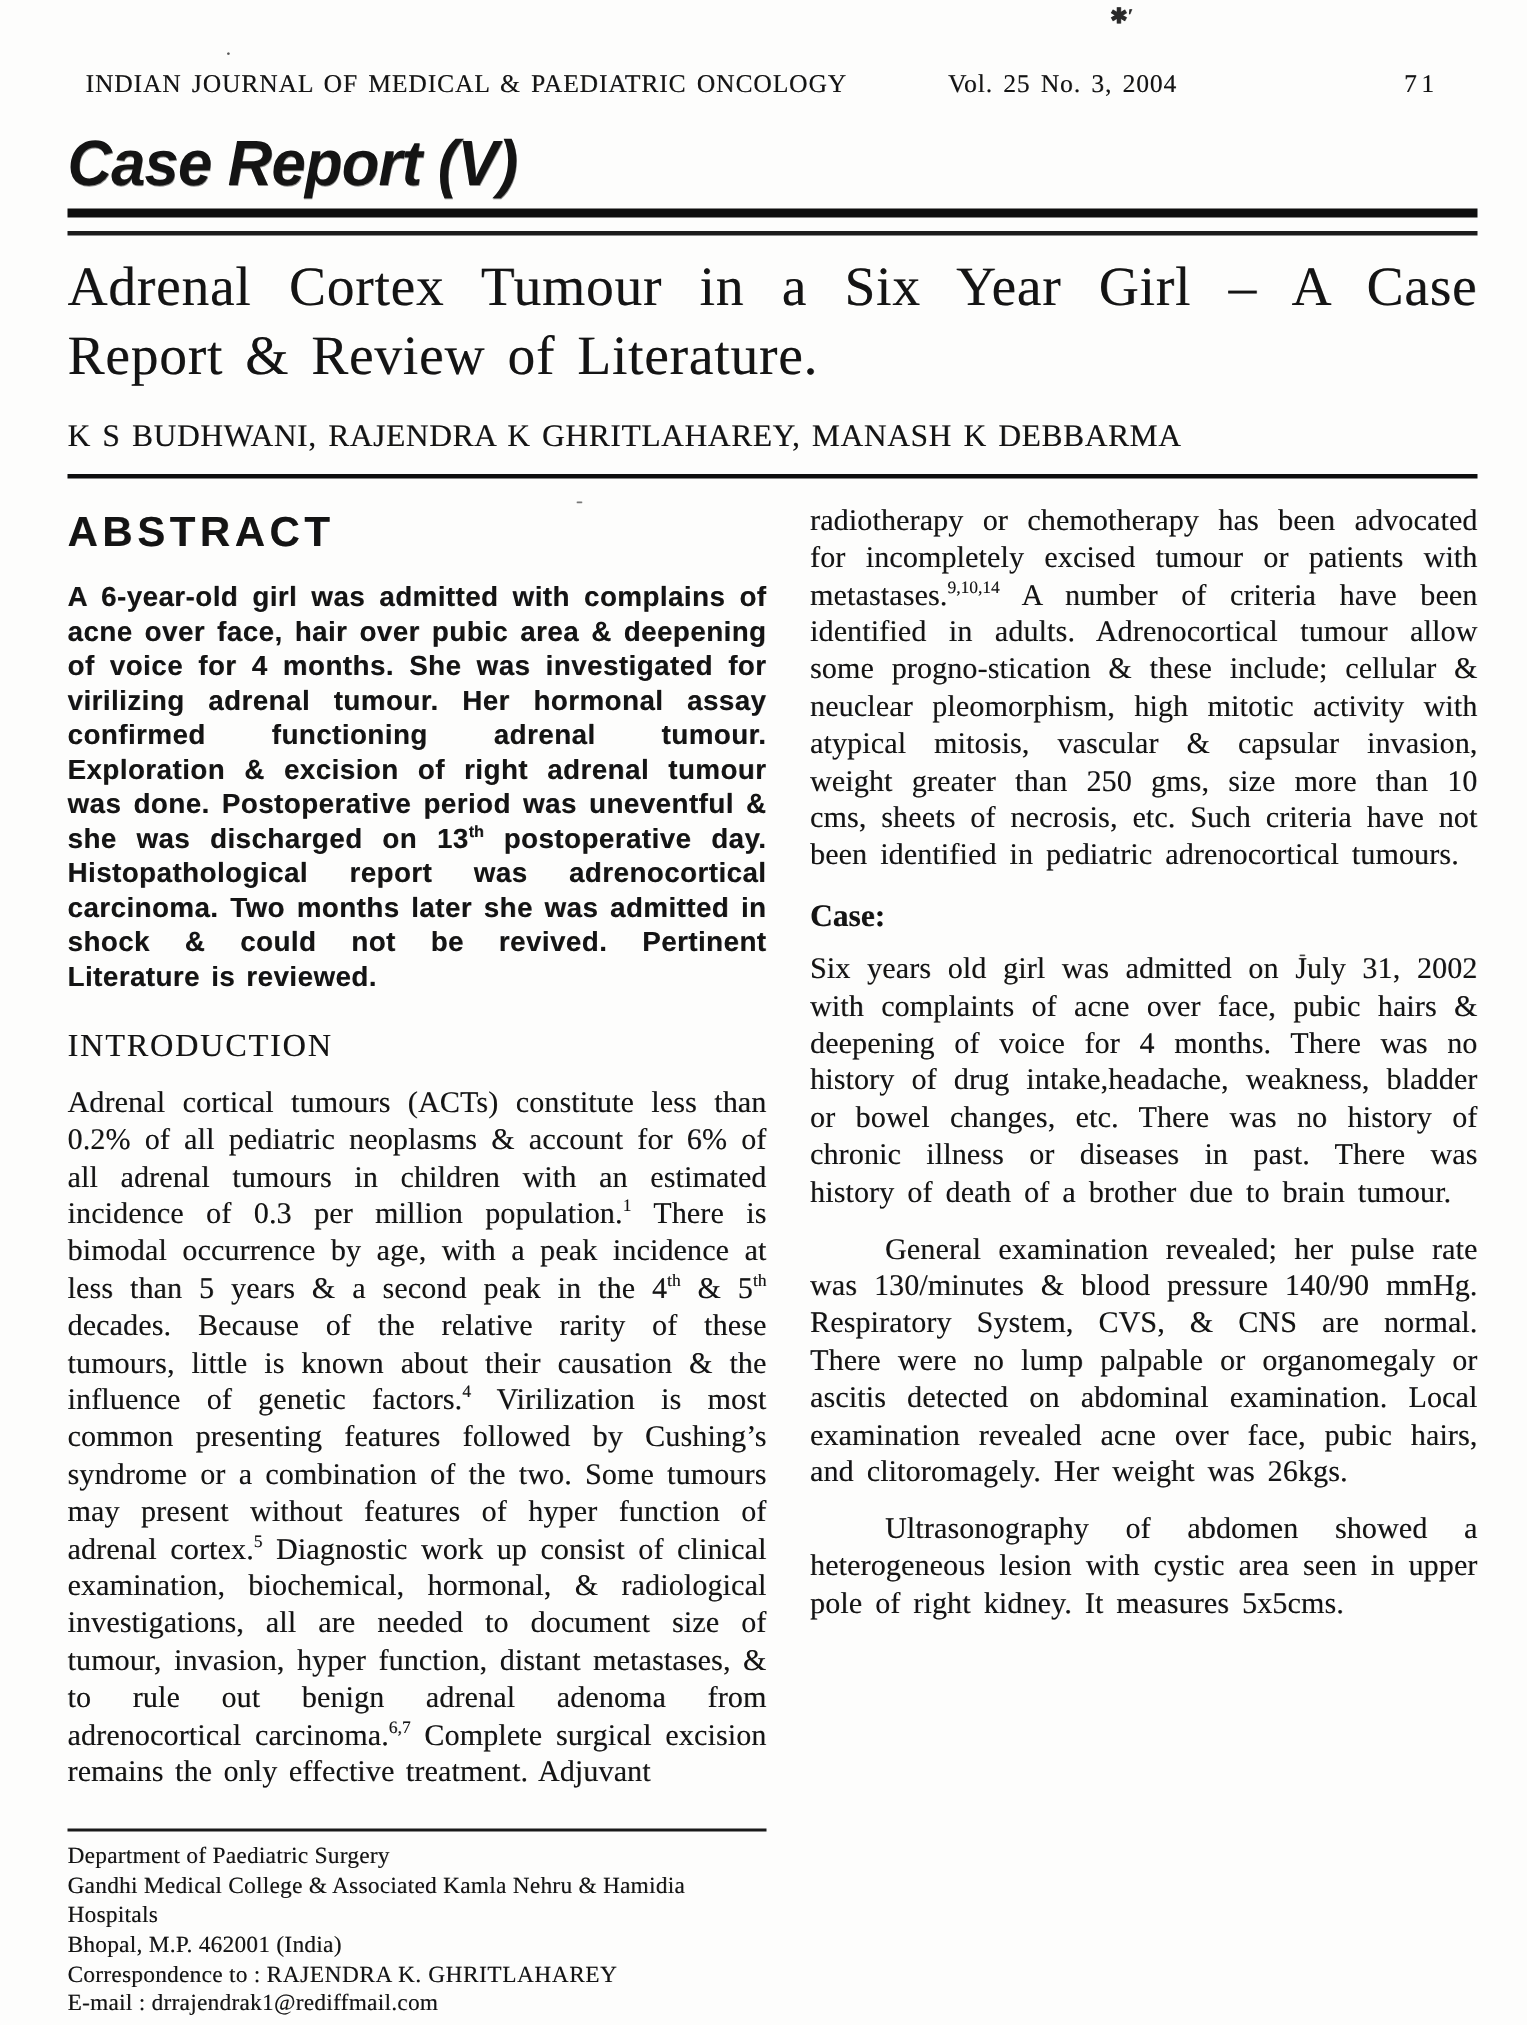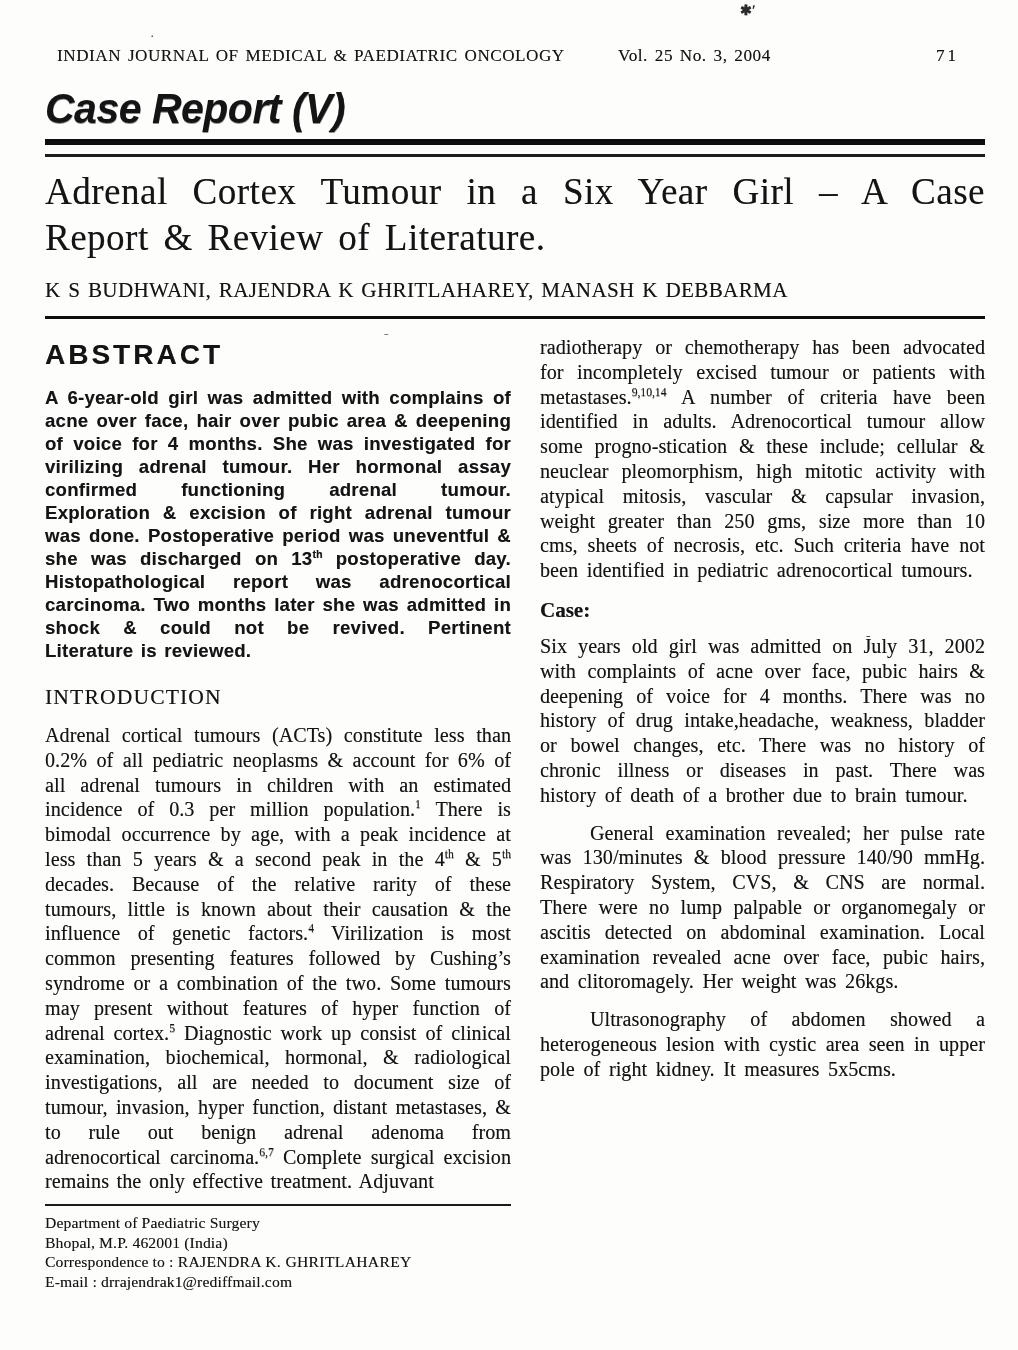--- a/index.html
+++ b/index.html
@@ -20,21 +20,21 @@
   
   .masthead {
     position: relative;
     height: 22px;
     font-size: 17px;
     letter-spacing: 0.6px;
     word-spacing: 2px;
     white-space: nowrap;
   }
   .masthead .journal { position: absolute; left: 12px; top: 0; }
-  .masthead .vol     { position: absolute; left: 573px; top: 0; }
+  .masthead .vol     { position: absolute; left: 587px; top: 0; }
   .masthead .pageno  { position: absolute; right: 26px; top: 0; letter-spacing: 3px; }
   
   .kicker {
     margin-top: 17px;
     font-family: "Liberation Sans", sans-serif;
     font-style: italic;
     font-weight: bold;
     font-size: 41px;
     letter-spacing: -0.5px;
     transform: scaleY(1.04);
@@ -108,21 +108,21 @@
     letter-spacing: 0;
   }
   .case-h {
     margin: 15px 0 11px 0;
     font-weight: bold;
     font-size: 21px;
   }
   .para-gap { margin-top: 13px; }
   .indent { text-indent: 50px; }
   
-  .footnote { margin-top: 10px; }
+  .footnote { margin-top: 25px; }
   .rule-foot { height: 2px; background: #1a1a1a; margin-bottom: 7px; }
   .footnote div {
     font-size: 15.5px;
     line-height: 19.6px;
     letter-spacing: 0.2px;
   }
   .footnote .corr-name { font-weight: normal; letter-spacing: 0.4px; }
   
   .artifact { position: absolute; font-size: 13px; color: #2a2a2a; }
   .artifact-top   { left: 740px; top: 2px;  font-size: 14px; font-weight: bold; }
@@ -162,20 +162,21 @@
     <section class="col col-left">
       <h2 class="abstract-h">ABSTRACT</h2>
       <p class="abstract-body"><span>A 6-year-old girl was admitted with complains of acne over face, hair over pubic area &amp; deepening of voice for 4 months. She was investigated for virilizing adrenal tumour. Her hormonal assay confirmed functioning adrenal tumour. Exploration &amp; excision of right adrenal tumour was done. Postoperative period was uneventful &amp; she was discharged on 13</span><sup>th</sup><span> postoperative day. Histopathological report was adrenocortical carcinoma. Two months later she was admitted in shock &amp; could not be revived. Pertinent Literature is reviewed.</span></p>
 
       <h2 class="intro-h">INTRODUCTION</h2>
       <p class="body-text"><span>Adrenal cortical tumours (ACTs) constitute less than 0.2% of all pediatric neoplasms &amp; account for 6% of all adrenal tumours in children with an estimated incidence of 0.3 per million population.</span><sup>1</sup><span> There is bimodal occurrence by age, with a peak incidence at less than 5 years &amp; a second peak in the 4</span><sup>th</sup><span> &amp; 5</span><sup>th</sup><span> decades. Because of the relative rarity of these tumours, little is known about their causation &amp; the influence of genetic factors.</span><sup>4</sup><span> Virilization is most common presenting features followed by Cushing’s syndrome or a combination of the two. Some tumours may present without features of hyper function of adrenal cortex.</span><sup>5</sup><span> Diagnostic work up consist of clinical examination, biochemical, hormonal, &amp; radiological investigations, all are needed to document size of tumour, invasion, hyper function, distant metastases, &amp; to rule out benign adrenal adenoma from adrenocortical carcinoma.</span><sup>6,7</sup><span> Complete surgical excision remains the only effective treatment. Adjuvant</span></p>
 
       <div class="footnote">
         <div class="rule rule-foot"></div>
         <div>Department of Paediatric Surgery</div>
+        <div>Gandhi Medical College &amp; Associated Kamla Nehru &amp; Hamidia Hospitals</div>
         <div>Bhopal, M.P. 462001 (India)</div>
         <div><span>Correspondence to : </span><span class="corr-name">RAJENDRA K. GHRITLAHAREY</span></div>
         <div>E-mail : drrajendrak1@rediffmail.com</div>
       </div>
     </section>
 
     <section class="col col-right">
       <p class="body-text"><span>radiotherapy or chemotherapy has been advocated for incompletely excised tumour or patients with metastases.</span><sup>9,10,14</sup><span> A number of criteria have been identified in adults. Adrenocortical tumour allow some progno-stication &amp; these include; cellular &amp; neuclear pleomorphism, high mitotic activity with atypical mitosis, vascular &amp; capsular invasion, weight greater than 250 gms, size more than 10 cms, sheets of necrosis, etc. Such criteria have not been identified in pediatric adrenocortical tumours.</span></p>
 
       <h2 class="case-h">Case:</h2>

